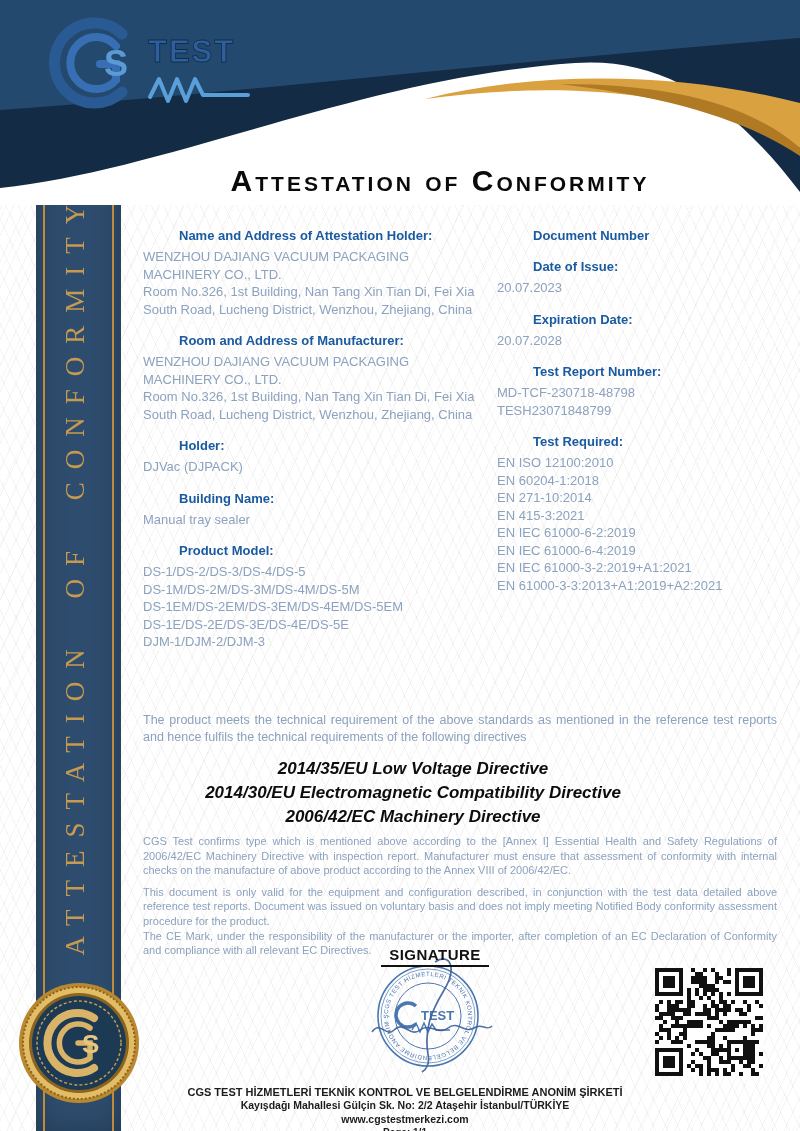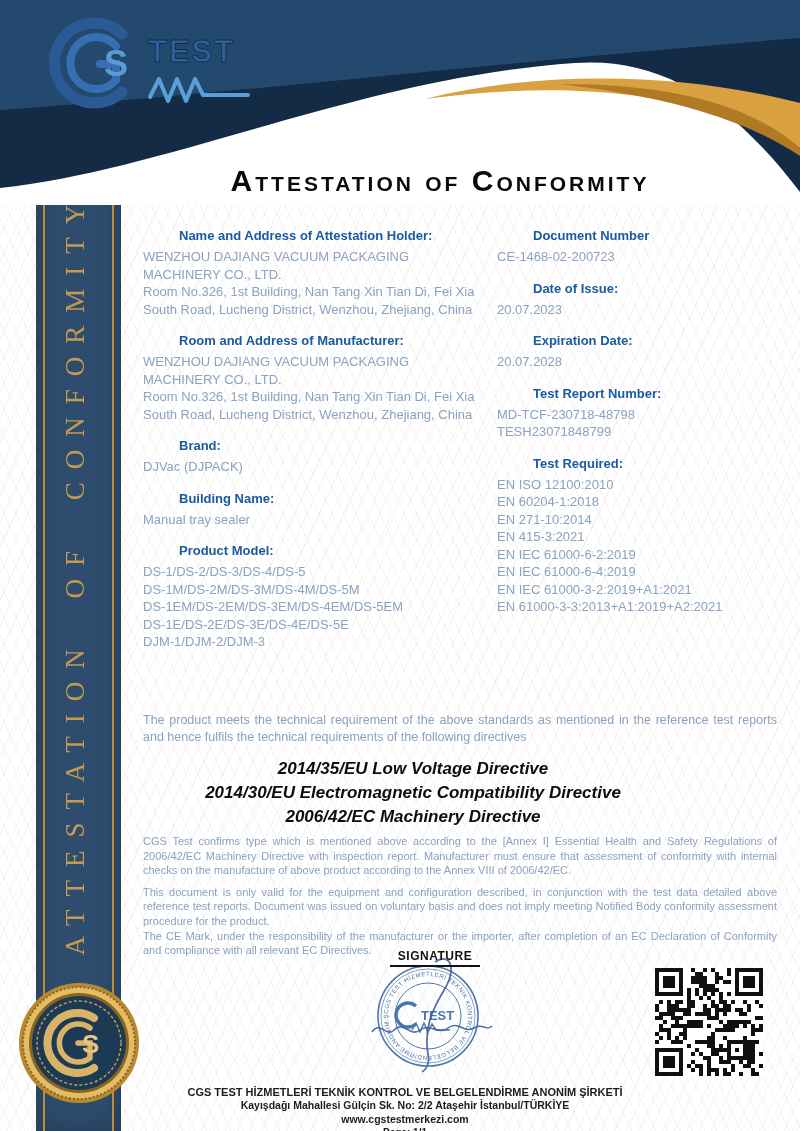--- a/index.html
+++ b/index.html
@@ -45,21 +45,21 @@
   }
   .directives{
     left:143px;top:757px;width:540px;z-index:4;text-align:center;
     color:#0d0d0d;font-size:17px;font-weight:bold;font-style:italic;line-height:24px;
   }
   .legal{left:143px;top:834px;width:634px;z-index:4;color:#8ca2be;font-size:11px;line-height:14.6px;text-align:justify;}
   .legal p{margin:0 0 7px 0;}
   .legal p.tight{margin:0;}
   .sig-label-wrap{left:355px;top:946px;width:160px;z-index:5;text-align:center;}
   .sig-label{
-    display:inline-block;font-size:12px;font-weight:bold;color:#111;
+    display:inline-block;font-size:15px;font-weight:bold;color:#111;
     letter-spacing:.5px;border-bottom:2px solid #111;padding:0 8px 2px 8px;
   }
   .stamp-svg{left:338px;top:958px;z-index:4;}
   .qr{left:655px;top:968px;width:108px;height:108px;z-index:4;}
   .footer{left:0;top:1085px;width:810px;z-index:5;text-align:center;color:#1c1c1c;}
   .footer .f1{font-size:11px;font-weight:bold;line-height:14px;}
   .footer .f2,.footer .f3{font-size:10.5px;font-weight:bold;line-height:13.5px;}
   .footer .f4{font-size:10px;font-weight:bold;line-height:13px;}
   .medal-svg{left:8px;top:972px;z-index:6;}
 </style>
@@ -99,37 +99,36 @@
       <div class="val">MACHINERY CO., LTD.</div>
       <div class="val">Room No.326, 1st Building, Nan Tang Xin Tian Di, Fei Xia</div>
       <div class="val">South Road, Lucheng District, Wenzhou, Zhejiang, China</div>
 
       <div class="lbl">Room and Address of Manufacturer:</div>
       <div class="val">WENZHOU DAJIANG VACUUM PACKAGING</div>
       <div class="val">MACHINERY CO., LTD.</div>
       <div class="val">Room No.326, 1st Building, Nan Tang Xin Tian Di, Fei Xia</div>
       <div class="val">South Road, Lucheng District, Wenzhou, Zhejiang, China</div>
 
-      <div class="lbl">Brand:</div>
+      <div class="lbl">Holder:</div>
       <div class="val">DJVac (DJPACK)</div>
 
       <div class="lbl">Building Name:</div>
       <div class="val">Manual tray sealer</div>
 
       <div class="lbl">Product Model:</div>
       <div class="val">DS-1/DS-2/DS-3/DS-4/DS-5</div>
       <div class="val">DS-1M/DS-2M/DS-3M/DS-4M/DS-5M</div>
       <div class="val">DS-1EM/DS-2EM/DS-3EM/DS-4EM/DS-5EM</div>
       <div class="val">DS-1E/DS-2E/DS-3E/DS-4E/DS-5E</div>
       <div class="val">DJM-1/DJM-2/DJM-3</div>
     </div>
 
     <div class="col-r">
       <div class="lbl first">Document Number</div>
-      <div class="val">CE-1468-02-200723</div>
 
       <div class="lbl">Date of Issue:</div>
       <div class="val">20.07.2023</div>
 
       <div class="lbl">Expiration Date:</div>
       <div class="val">20.07.2028</div>
 
       <div class="lbl">Test Report Number:</div>
       <div class="val">MD-TCF-230718-48798</div>
       <div class="val">TESH23071848799</div>

